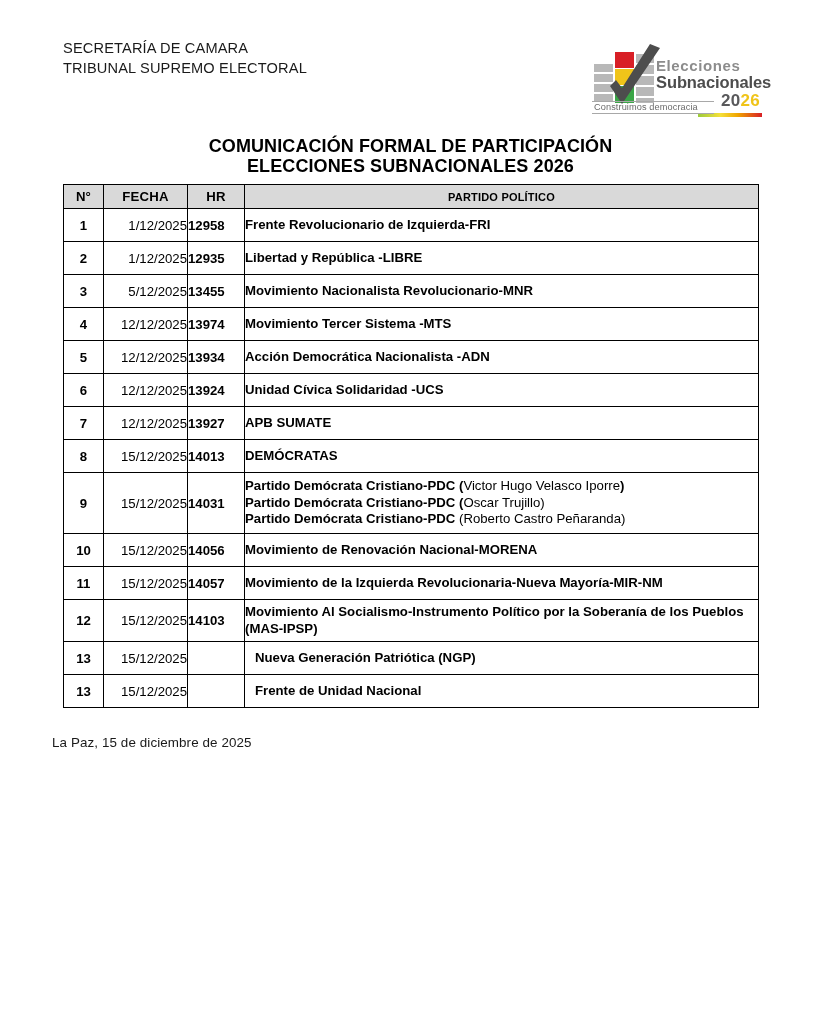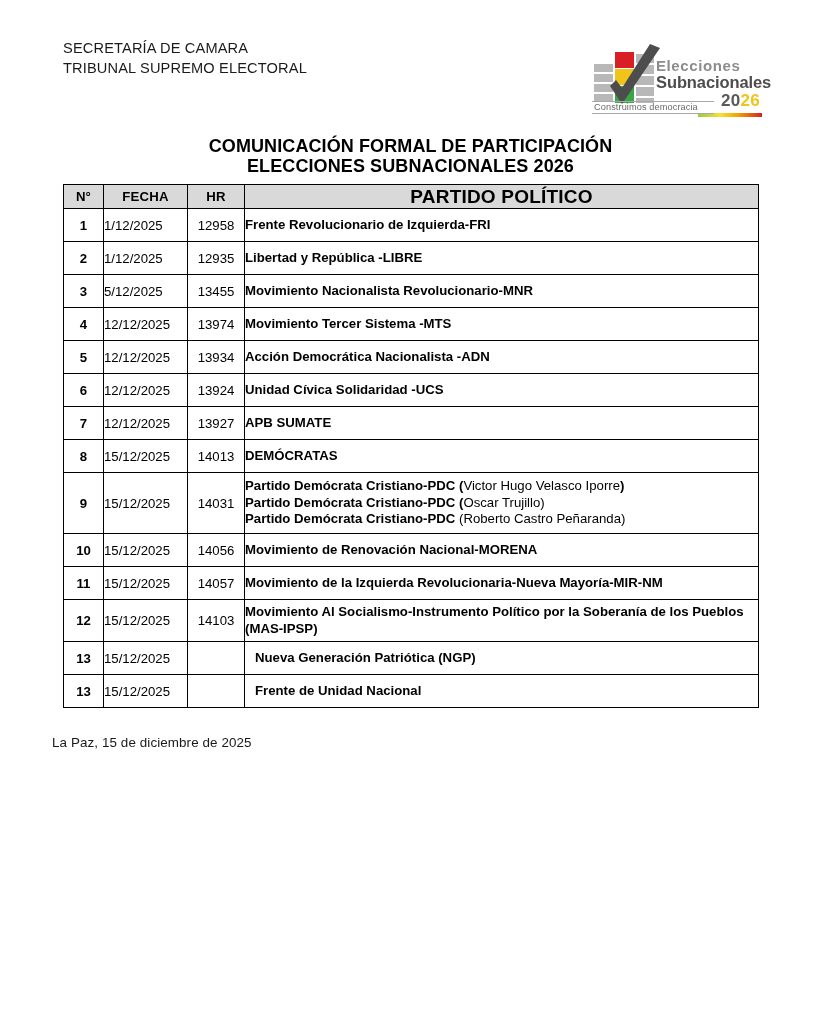--- a/index.html
+++ b/index.html
@@ -168,37 +168,38 @@
   col.c-part  { width: 514px; }
 
   thead th {
     background: #d9d9d9;
     font-weight: bold;
     text-align: center;
     height: 23px;
     font-size: 13.6px;
     letter-spacing: 0.2px;
   }
-  thead th.th-part { font-size: 19px; }
+  thead th.th-part { font-size: 11px; }
 
   td.cell-num {
     text-align: center;
     font-weight: bold;
     font-size: 13.4px;
   }
   td.cell-fecha {
+    text-align: right;
     padding-right: 6px;
     font-size: 13.2px;
     font-weight: 400;
   }
   td.cell-hr {
-    text-align: center;
+    text-align: left;
     padding-right: 4px;
     font-size: 13.2px;
-    font-weight: 400;
+    font-weight: 700;
   }
   td.cell-part {
     text-align: left;
     padding-left: 4px;
     font-weight: bold;
     font-size: 13.4px;
     line-height: 16.4px;
   }
   tr.row-std td { height: 32px; }
   tr.row-tall td { height: 41px; }

